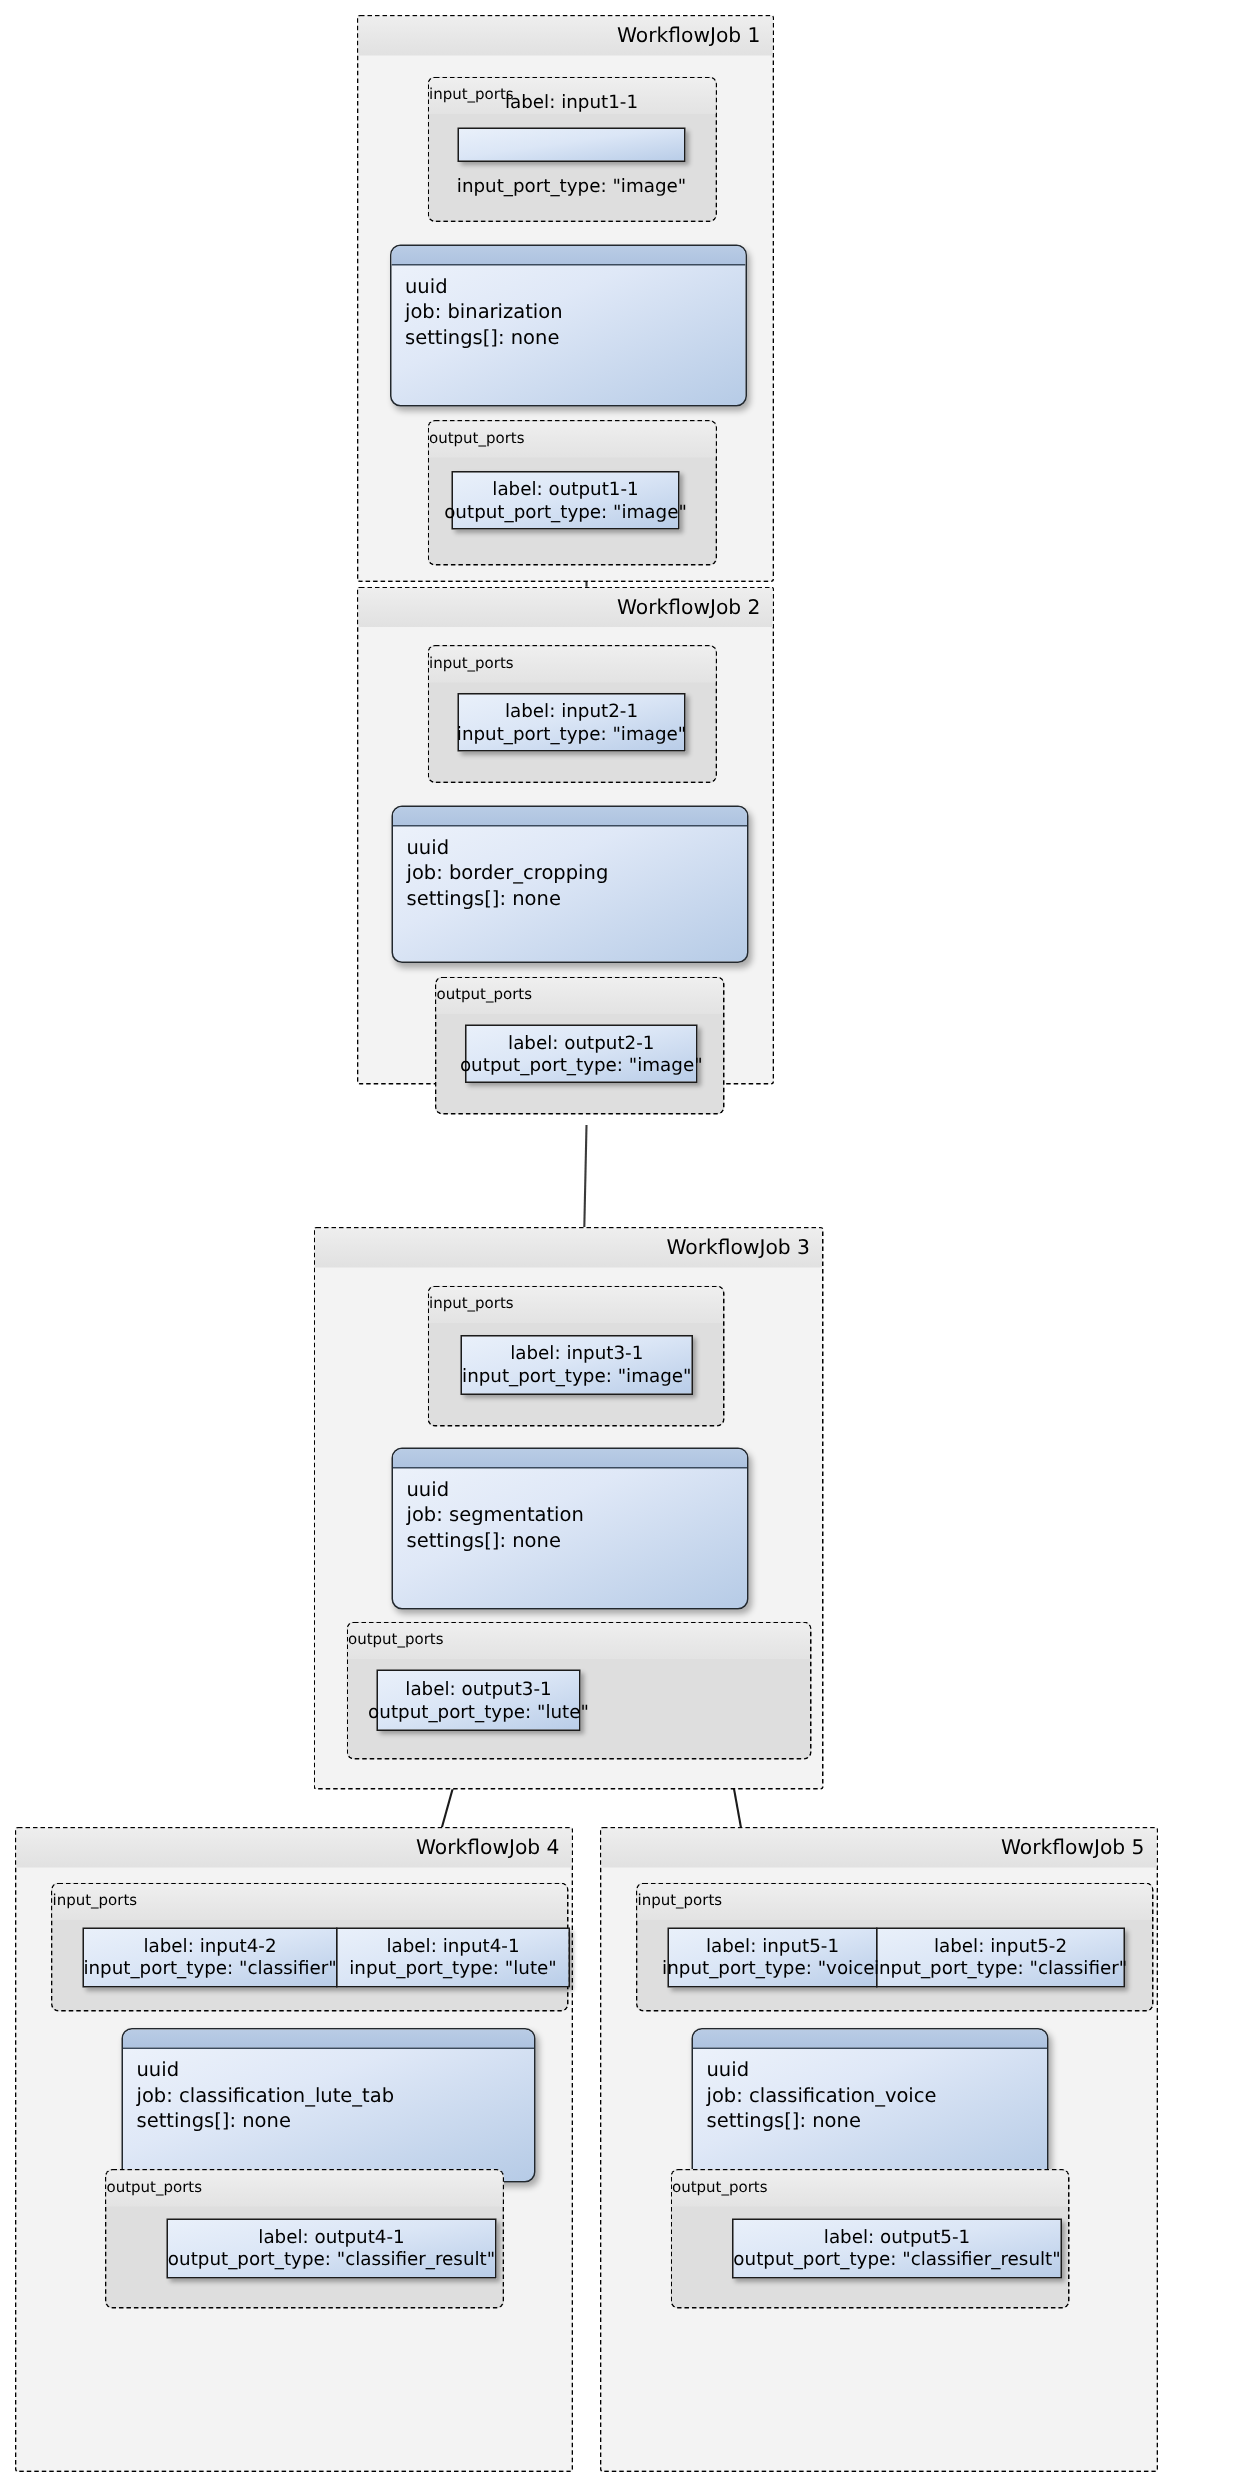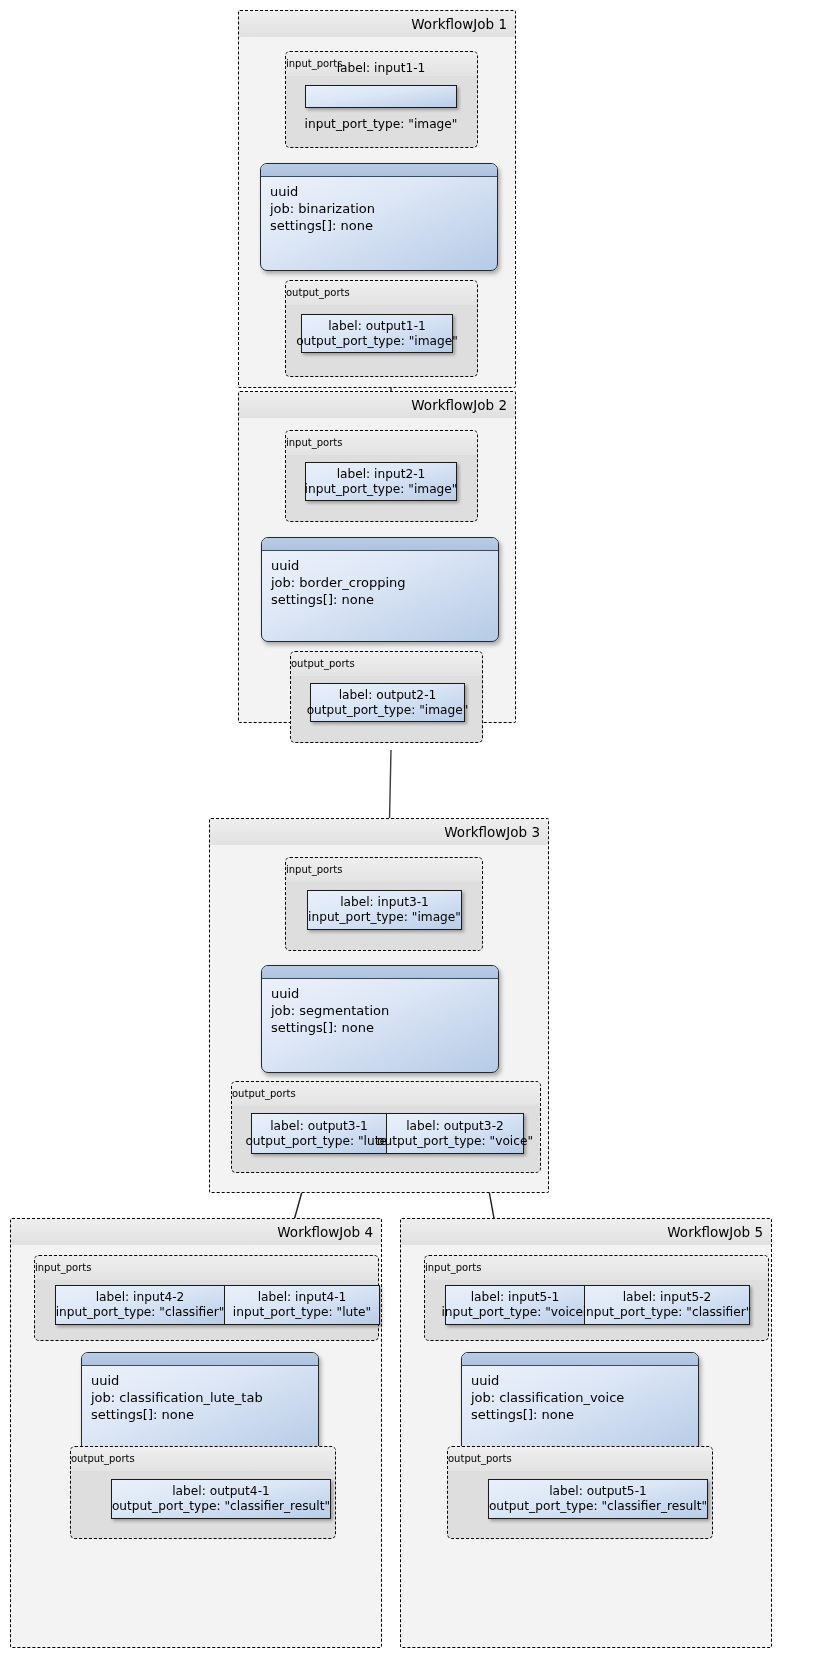--- a/index.html
+++ b/index.html
@@ -210,24 +210,20 @@
 <span>settings[]: none</span></div>
     </div>
 
     <div class="ports-box" style="left:21px; top:262px; width:310px; height:92px;">
       <div class="ports-title">output_ports</div>
       <div class="port-row" style="left:19px; top:31px;">
         <div class="port" style="width:136px; height:41px;">
           <span>label: output3-1</span>
           <span>output_port_type: "lute"</span>
         </div>
-        <div class="port" style="width:138px; height:41px;">
-          <span>label: output3-2</span>
-          <span>output_port_type: "voice"</span>
-        </div>
       </div>
     </div>
   </div>
 
   <div class="job-box" style="left:10px; top:1218px; width:372px; height:430px;">
     <div class="job-title">WorkflowJob 4</div>
 
     <div class="ports-box" style="left:23px; top:36px; width:345px; height:86px;">
       <div class="ports-title">input_ports</div>
       <div class="port-row" style="left:20px; top:29px;">
@@ -235,21 +231,21 @@
           <span>label: input4-2</span>
           <span>input_port_type: "classifier"</span>
         </div>
         <div class="port" style="width:156px; height:40px;">
           <span>label: input4-1</span>
           <span>input_port_type: "lute"</span>
         </div>
       </div>
     </div>
 
-    <div class="job-card" style="left:70px; top:133px; width:238px; height:103px;">
+    <div class="job-card" style="left:70px; top:133px; width:276px; height:103px;">
       <div class="job-card-header"></div>
       <div class="job-card-body"><span>uuid</span>
 <span>job: classification_lute_tab</span>
 <span>settings[]: none</span></div>
     </div>
 
     <div class="ports-box" style="left:59px; top:227px; width:266px; height:93px;">
       <div class="ports-title">output_ports</div>
       <div class="port-row" style="left:40px; top:32px;">
         <div class="port" style="width:220px; height:40px;">

